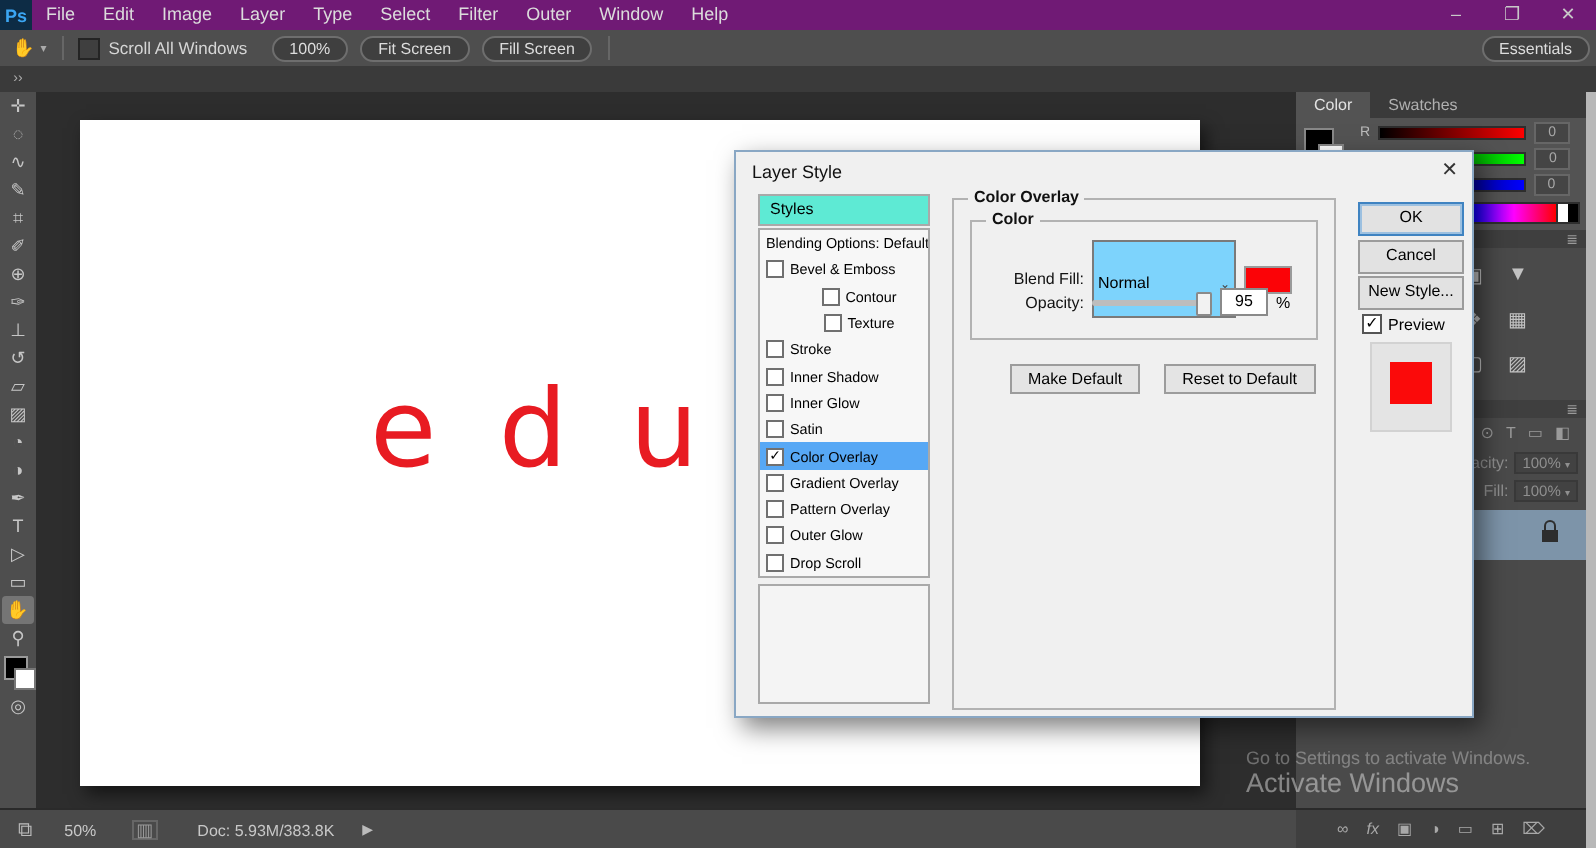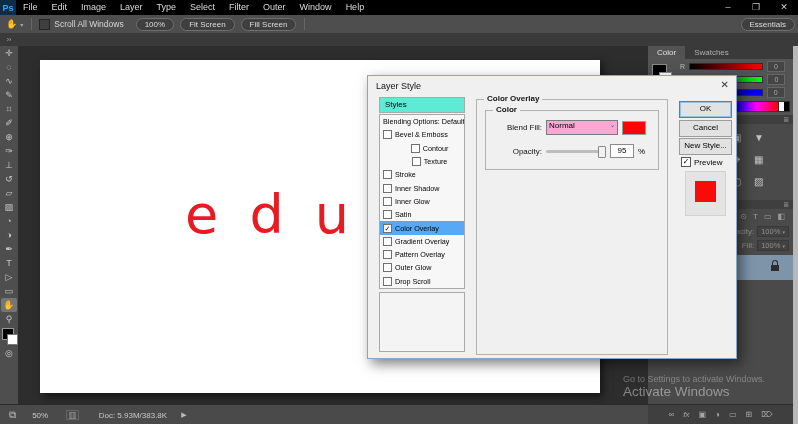--- a/index.html
+++ b/index.html
@@ -1,19 +1,19 @@
 <!DOCTYPE html>
 <html><head>
 <meta charset="utf-8">
 <style>
   html,body{margin:0;padding:0;background:#222;}
   #app{position:relative;width:798px;height:424px;background:#2d2d2d;font-family:"Liberation Sans",sans-serif;overflow:hidden;-webkit-font-smoothing:antialiased;}
   .ab{position:absolute;}
   
-  #menubar{top:0;left:0;width:798px;height:15px;background:#000000;display:flex;align-items:center;font-size:9px;color:#dcdcdc;}
+  #menubar{top:0;left:0;width:798px;height:15px;background:#701a75;display:flex;align-items:center;font-size:9px;color:#dcdcdc;}
   #pslogo{width:16px;height:15px;background:#0d2c45;color:#3ba6f3;font-weight:bold;font-size:9px;display:flex;align-items:center;justify-content:center;}
   .menuitem{padding:0 7px;height:15px;line-height:15px;cursor:default;}
   #menuspacer{flex:1;}
   .winctl{width:28px;text-align:center;color:#c8c8c8;font-size:9px;height:15px;line-height:15px;}
   
   #optionsbar{top:15px;left:0;width:798px;height:18px;background:#4e4e4e;border-bottom:1px solid #282828;display:flex;align-items:center;font-size:8.5px;color:#d6d6d6;}
   .opt-glyph{margin-left:6px;font-size:9px;color:#cfcfcf;}
   .opt-caret{font-size:6px;margin:0 3px;color:#aaa;}
   .vdiv{width:1px;height:12px;background:#666;margin:0 5px;}
   .cbx{width:9px;height:9px;border:1px solid #242424;background:#3f3f3f;margin:0 4px 0 2px;}
@@ -85,21 +85,21 @@
   .srow.sel{background:#57a8f5;}
   .scb{flex:0 0 auto;width:7px;height:7px;border:1px solid #707070;background:#fff;font-size:7px;line-height:7px;text-align:center;color:#000;}
   .scb.on::before{content:"✓";}
   #emptybox{position:absolute;left:11px;top:216px;width:84px;height:58px;border:1px solid #a9a9a9;background:#f4f4f4;}
   .group{position:absolute;border:1px solid #b2b2b2;}
   .grouplabel{position:absolute;top:-6px;left:7px;background:#f0f0f0;padding:0 3px;font-weight:bold;font-size:8px;color:#111;}
   #outergroup{left:108px;top:23px;width:190px;height:254px;}
   #innergroup{position:absolute;left:8px;top:10px;width:172px;height:58px;border:1px solid #b2b2b2;}
   .frow{position:absolute;display:flex;align-items:center;gap:4px;}
   .flabel{width:50px;text-align:right;color:#111;}
-  #blendselect{width:66px;height:13px;background:#f9a8d4;border:1px solid #7a7a7a;display:flex;align-items:flex-start;padding:0 2px;}
+  #blendselect{width:66px;height:13px;background:#7dd3fc;border:1px solid #7a7a7a;display:flex;align-items:flex-end;padding:12px 2px;}
   #blendselect .sv{flex:1;}
   #blendselect .sc{font-size:6px;color:#444;}
   #colorswatch{width:22px;height:12px;background:#fb0307;border:1px solid #9a9a9a;}
   #opslider{position:relative;width:60px;height:3px;background:#bdbdbd;border-radius:2px;}
   #opthumb{position:absolute;left:86%;top:-4px;width:6px;height:10px;background:#f2f2f2;border:1px solid #8a8a8a;border-radius:1px;}
   #opval{width:22px;height:12px;background:#fff;border:1px solid #8a8a8a;text-align:center;line-height:12px;}
   .defbtn{background:#e4e4e4;border:1px solid #9c9c9c;font-size:8px;padding:2px 8px;font-family:"Liberation Sans",sans-serif;}
   .sidebtn{position:absolute;left:311px;width:51px;height:15px;background:#e2e2e2;border:1px solid #9c9c9c;font-size:8px;text-align:center;line-height:14px;}
   #okbtn{top:25px;border:1px solid #3f83c1;box-shadow:0 0 0 1px #9cc0e0 inset;}
   #cancelbtn{top:44px;}
@@ -343,20 +343,24 @@
         </div>
         <div class="frow" style="left:6px;top:33px;">
           <span class="flabel">Opacity:</span>
           <span id="opslider">
               <span id="opthumb"></span>
             </span>
           <span id="opval">95</span>
           <span>%</span>
         </div>
       </div>
+      <div class="frow" style="left:28px;top:82px;gap:12px;">
+        <button class="defbtn">Make Default</button>
+        <button class="defbtn">Reset to Default</button>
+      </div>
     </div>
 
     <div class="sidebtn" id="okbtn">OK</div>
     <div class="sidebtn" id="cancelbtn">Cancel</div>
     <div class="sidebtn" id="newstylebtn">New Style...</div>
     <div id="previewwrap">
       <span class="scb2">✓</span>
       <span>Preview</span>
     </div>
     <div id="previewthumb">

